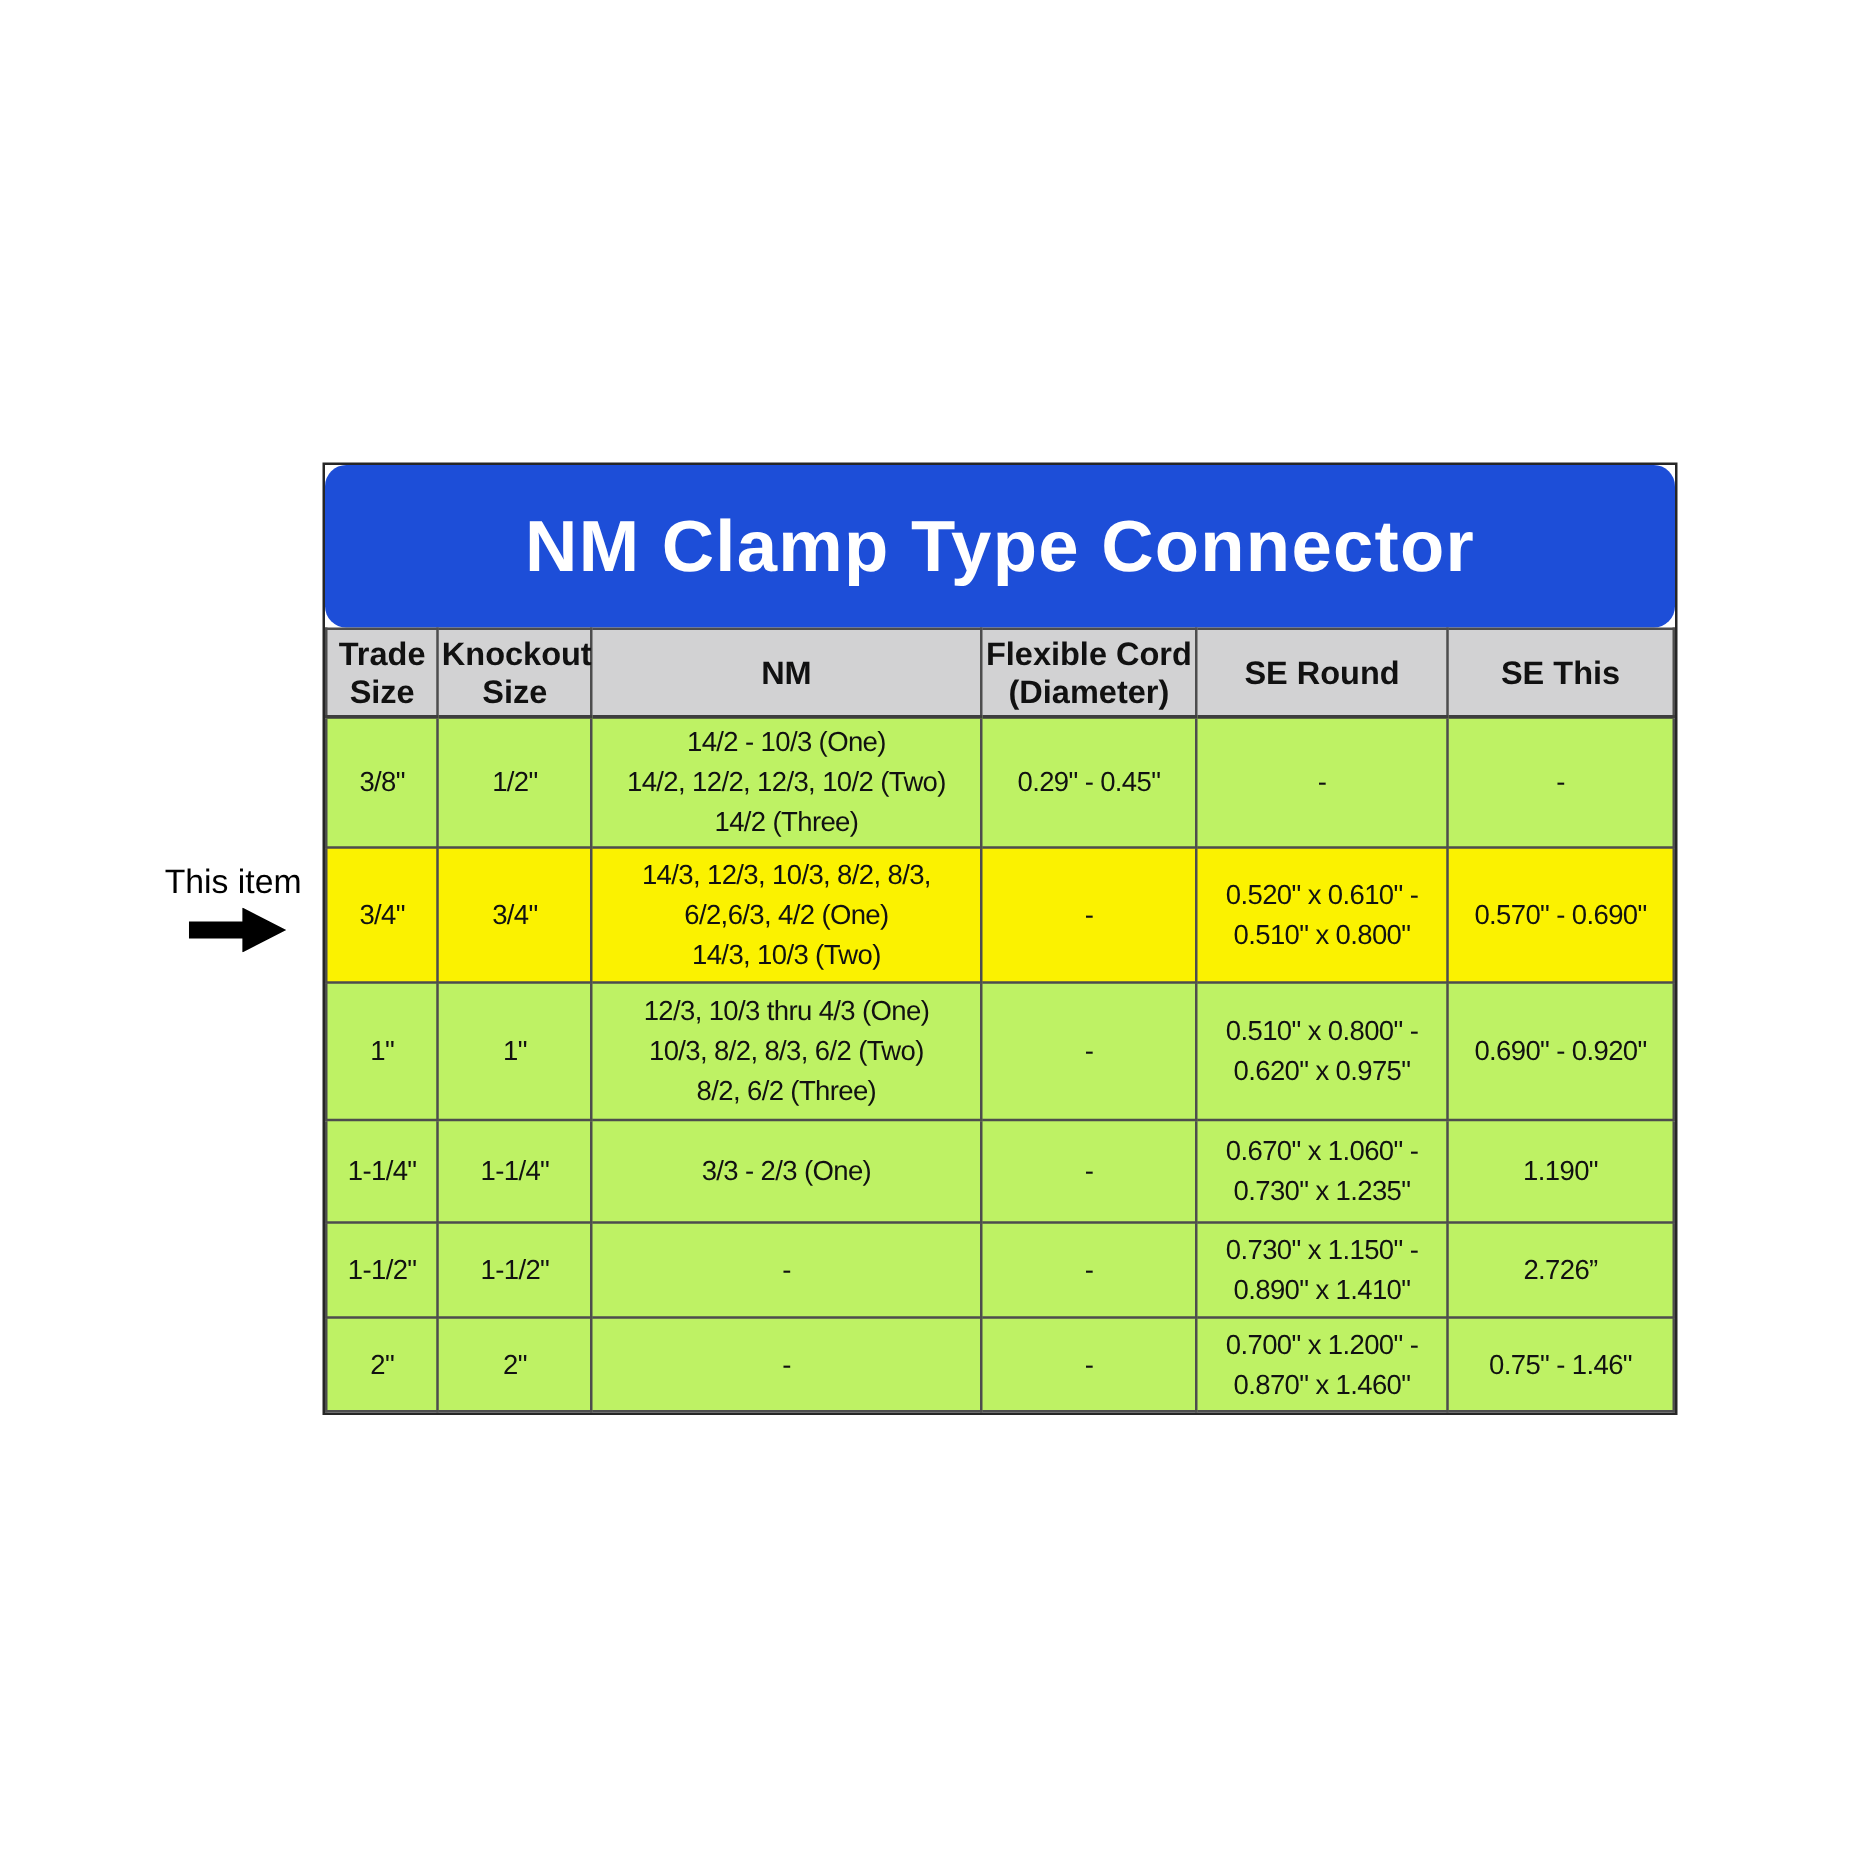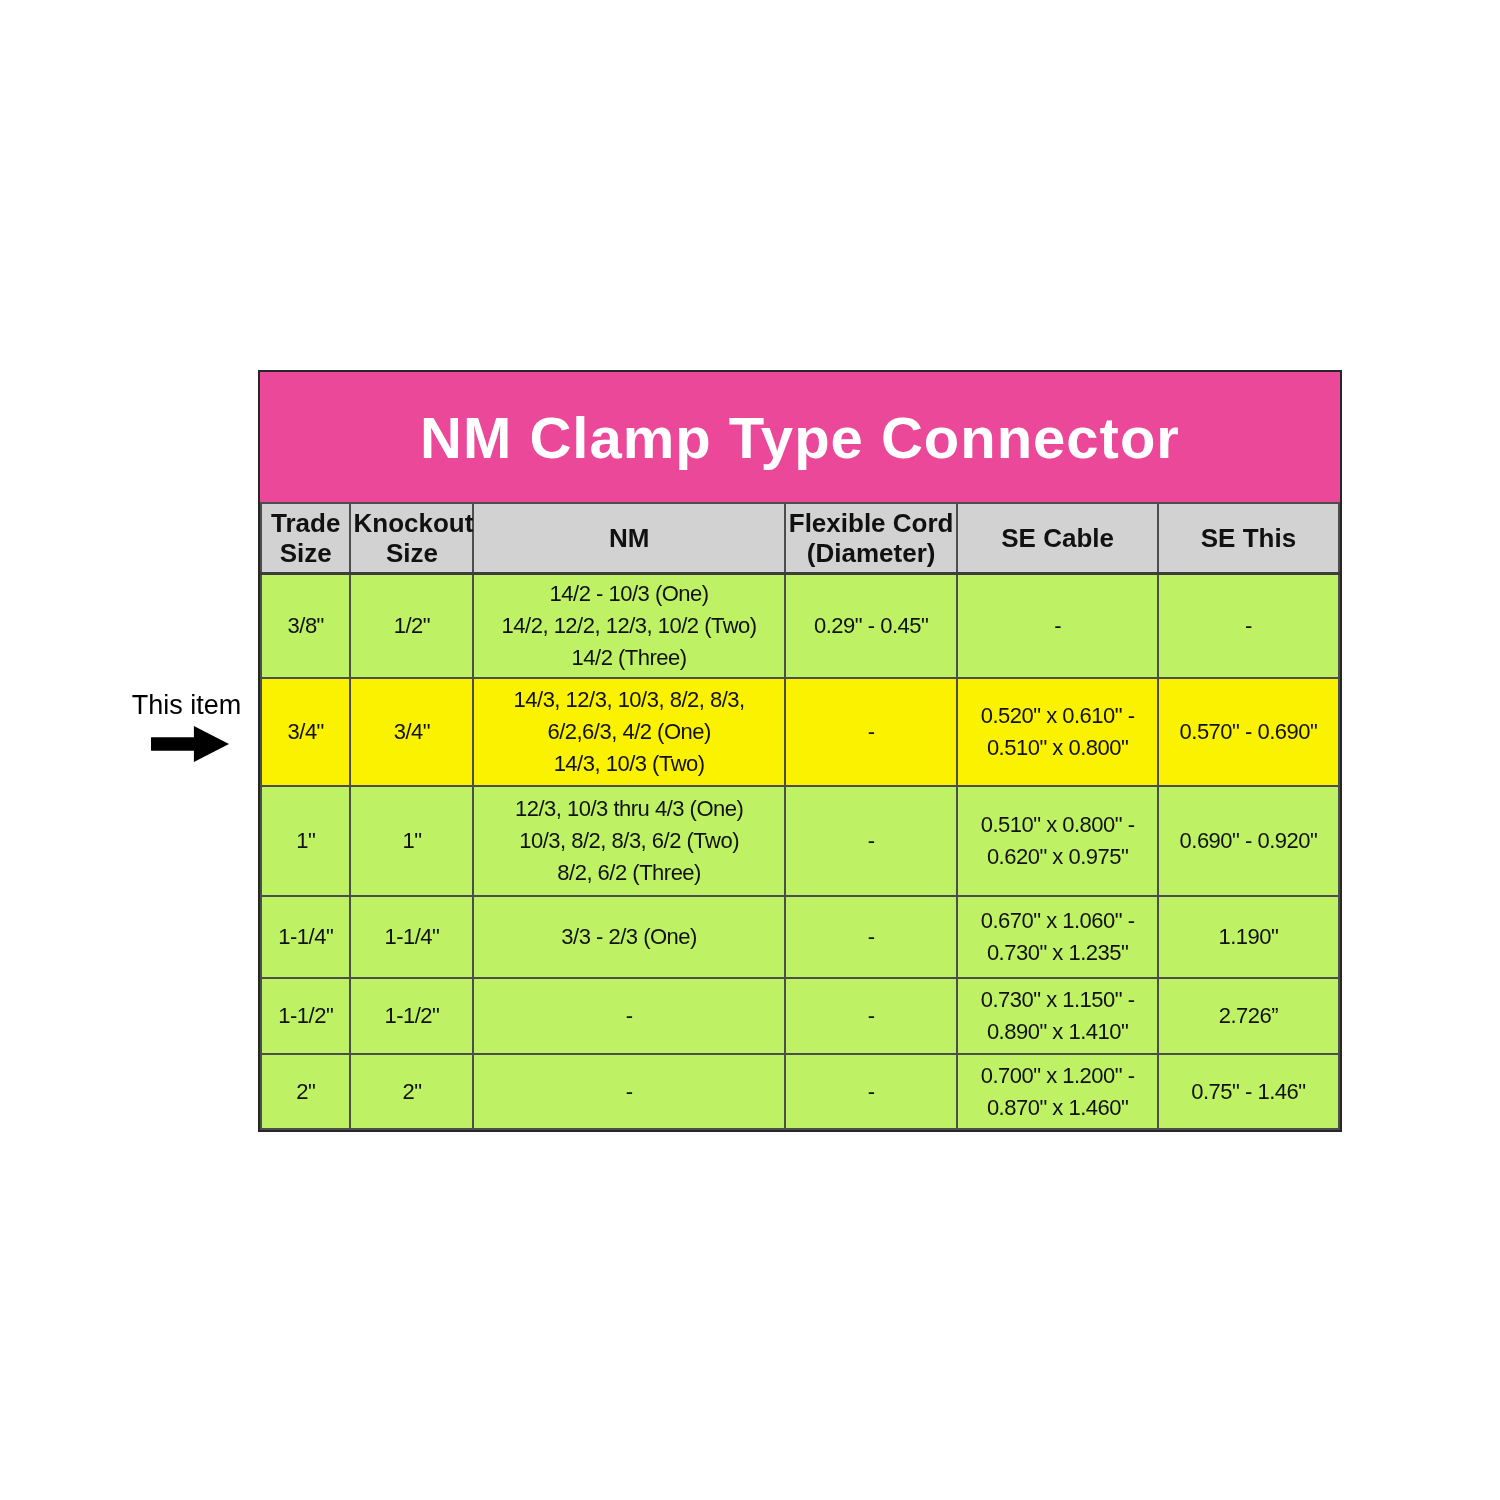--- a/index.html
+++ b/index.html
@@ -10,27 +10,28 @@
     position: absolute;
     left: 258px;
     top: 370px;
     width: 1084px;
     border: 2px solid #262626;
     background: #ffffff;
   }
 
   .title-band {
     height: 130px;
-    background: #ec4899;
+    background: #1d4ed8;
     color: #ffffff;
     display: flex;
     flex-direction: column;
     align-items: center;
     justify-content: center;
     text-align: center;
+    border-radius: 17px;
   }
   .title-line {
     font-size: 58px;
     font-weight: bold;
     line-height: 63px;
     letter-spacing: 1px;
     white-space: nowrap;
   }
 
   table.spec-table {
@@ -124,21 +125,21 @@
       </colgroup>
       <thead>
         <tr>
             <th>Trade
 Size</th>
             <th>Knockout
 Size</th>
             <th>NM</th>
             <th>Flexible Cord
 (Diameter)</th>
-            <th>SE Cable</th>
+            <th>SE Round</th>
             <th>SE This</th>
           </tr>
       </thead>
       <tbody>
           <tr>
             <td>3/8"</td>
             <td>1/2"</td>
             <td>14/2 - 10/3 (One)
 14/2, 12/2, 12/3, 10/2 (Two)
 14/2 (Three)</td>

